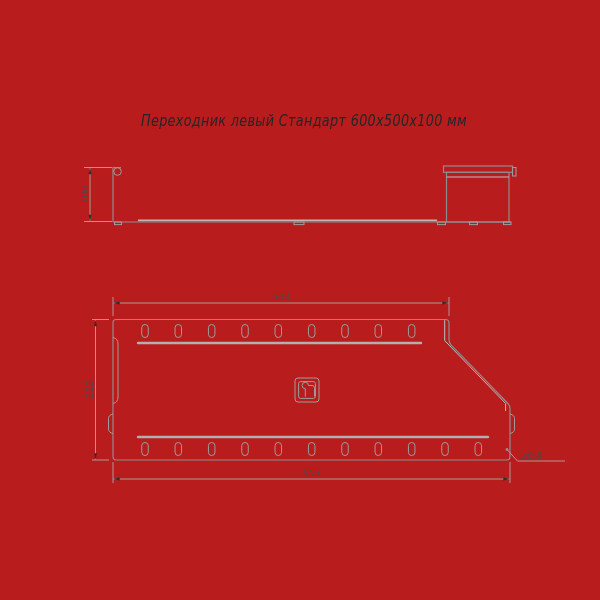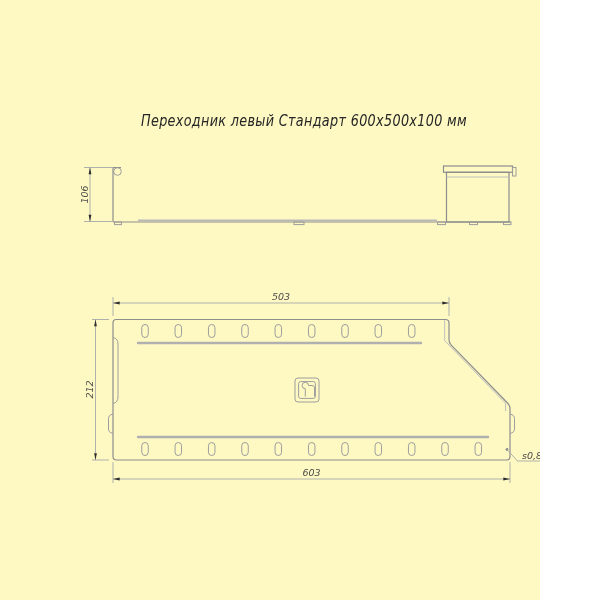--- a/index.html
+++ b/index.html
@@ -2,23 +2,23 @@
 <html><head>
 <meta charset="utf-8">
 <style>
   html, body {
     margin: 0;
     padding: 0;
     background: #ffffff;
   }
   .canvas {
     position: relative;
-    width: 540px;
+    width: 600px;
     height: 600px;
-    background: #fef9c3;
+    background: #b91c1c;
     overflow: hidden;
     text-decoration: underline;
   }
   svg { display: block; }
 
   
   .ln  { stroke: #8d8d8d; stroke-width: 1.2; fill: none; }
   .lnm { stroke: #9d9d9d; stroke-width: 1;   fill: none; }
   .lgt { stroke: #bdbdbd; stroke-width: 1;   fill: none; }
   .rib { stroke: #b0b0b0; stroke-width: 2.4; fill: none; stroke-linecap: round; }

